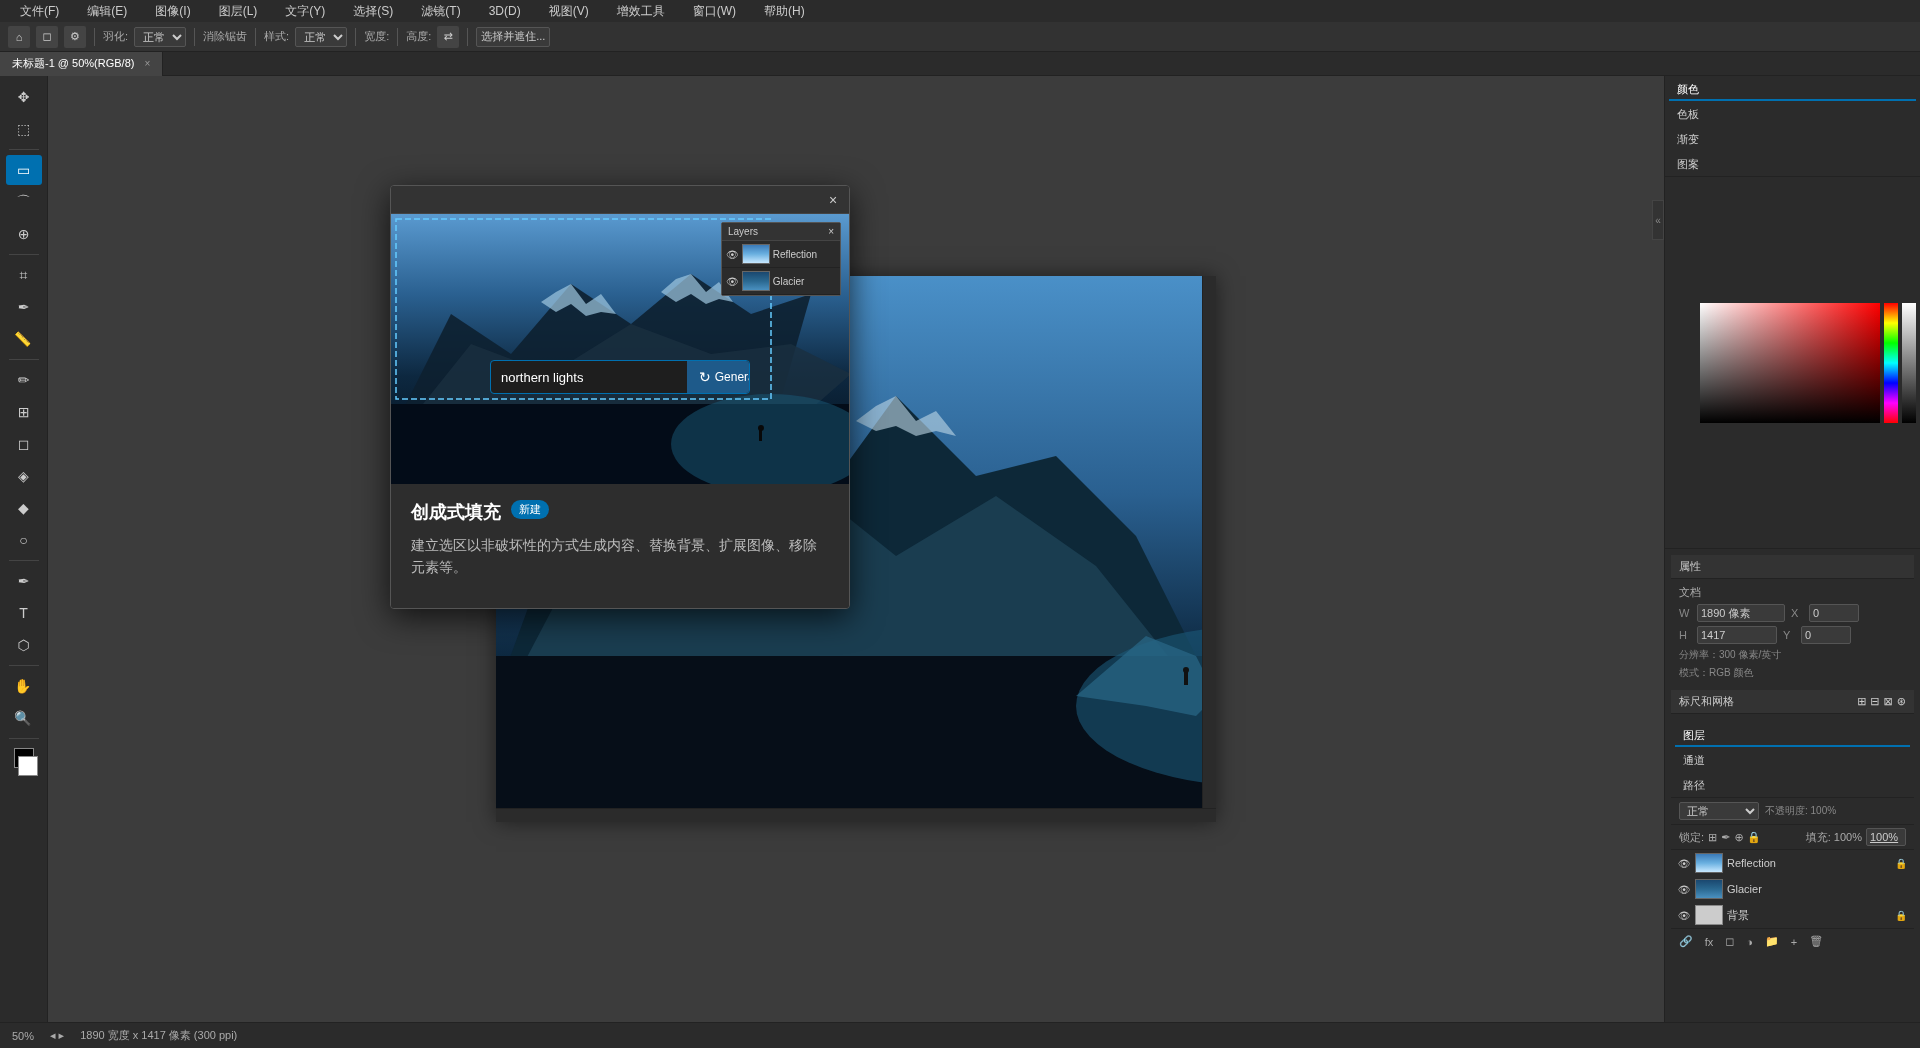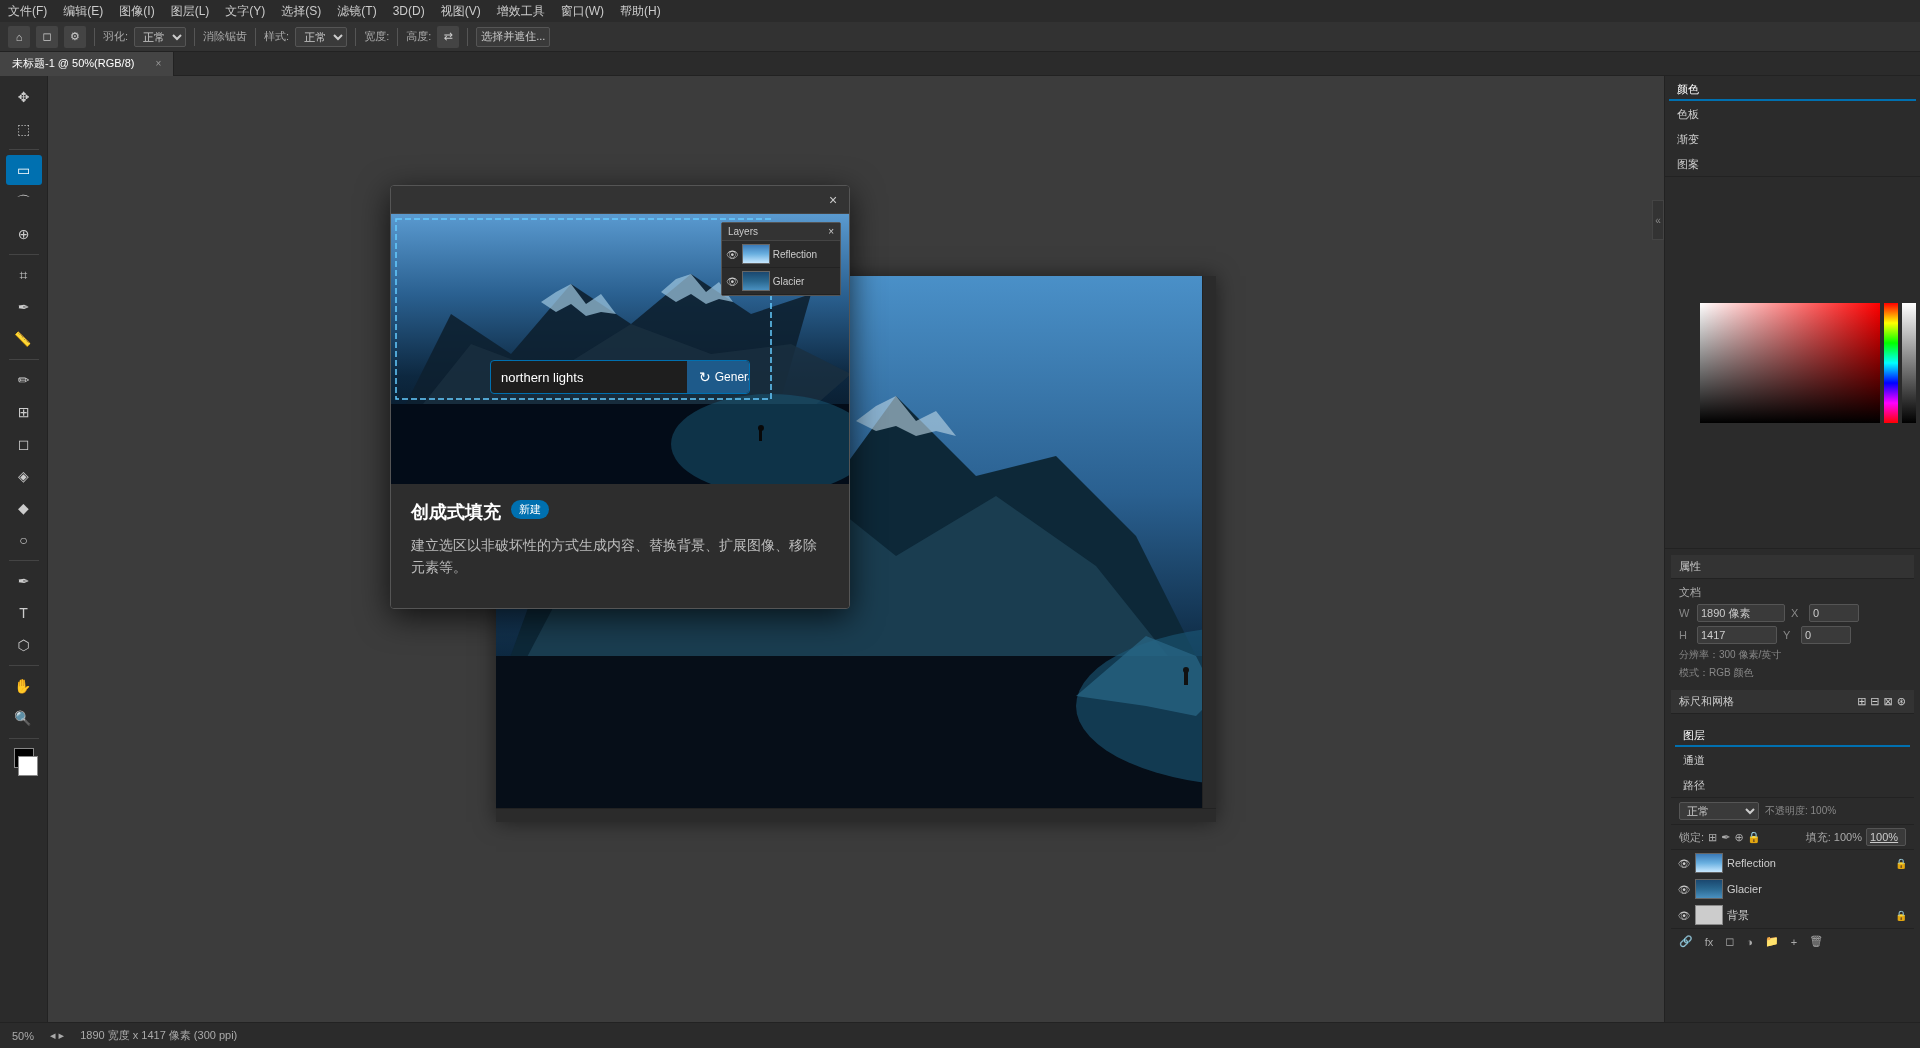--- a/index.html
+++ b/index.html
@@ -24,20 +24,21 @@
       font-size: 12px;
       color: #ccc;
       position: absolute;
       top: 0;
       left: 0;
       z-index: 100;
     }
     .menu-bar span {
       cursor: pointer;
       white-space: nowrap;
+      margin-left: 12px;
     }
 
     
     .toolbar {
       width: 100%;
       height: 30px;
       background: #323232;
       display: flex;
       align-items: center;
       padding: 0 8px;
@@ -86,21 +87,21 @@
     .tab-item {
       height: 24px;
       padding: 0 12px;
       display: flex;
       align-items: center;
       font-size: 11px;
       color: #ccc;
       background: #3a3a3a;
       border-right: 1px solid #222;
       cursor: pointer;
-      gap: 21px;
+      gap: 10px;
     }
     .tab-item.active { background: #444; color: #fff; }
     .tab-close {
       font-size: 10px;
       color: #999;
       cursor: pointer;
     }
 
     
     .left-panel {

